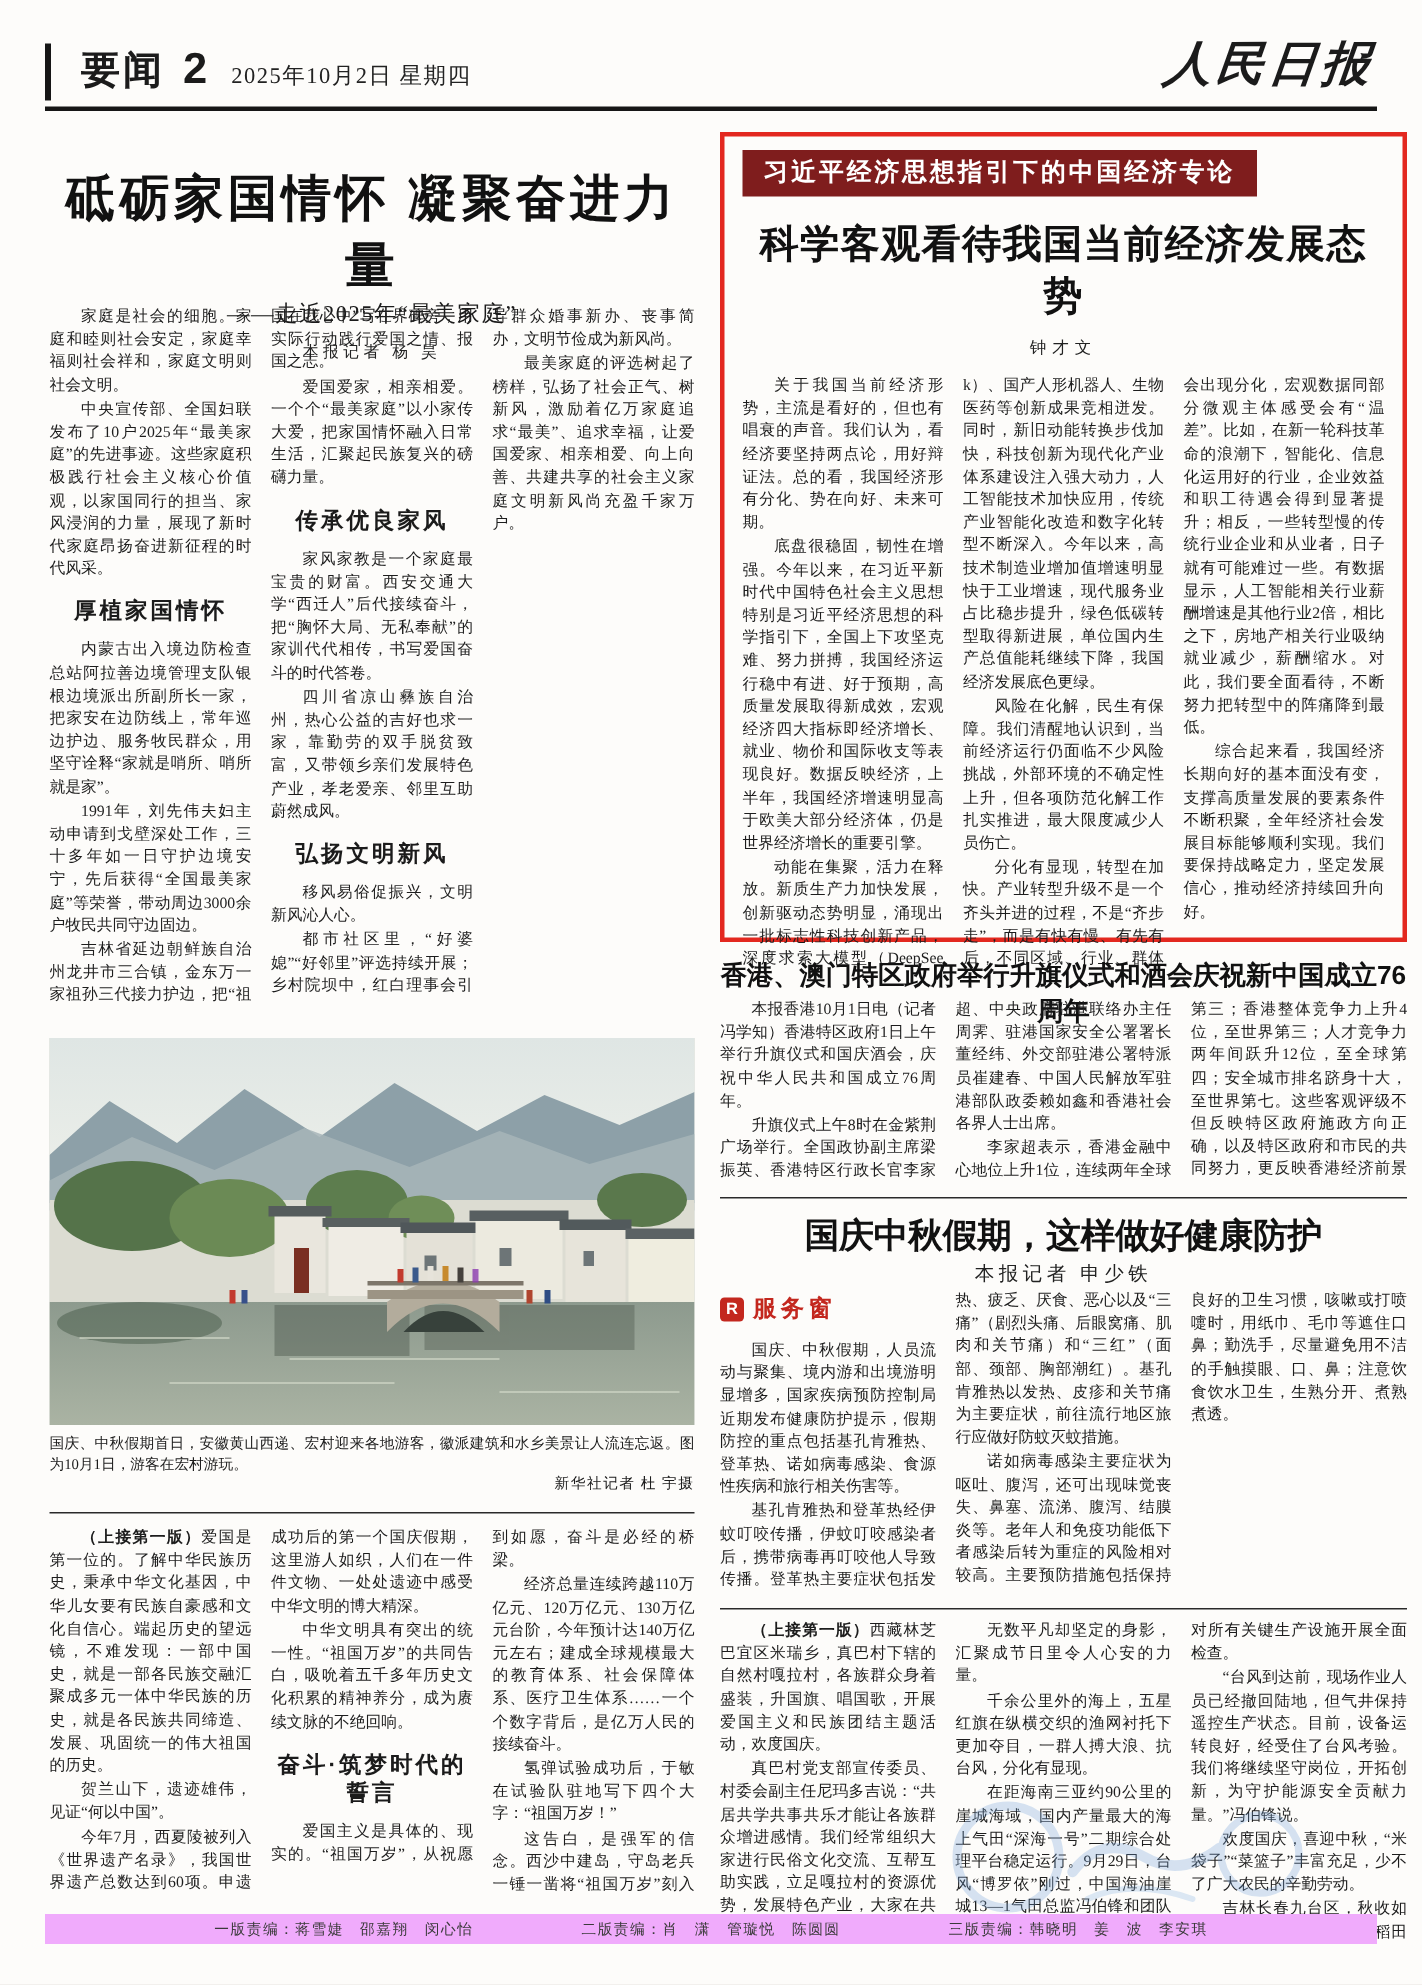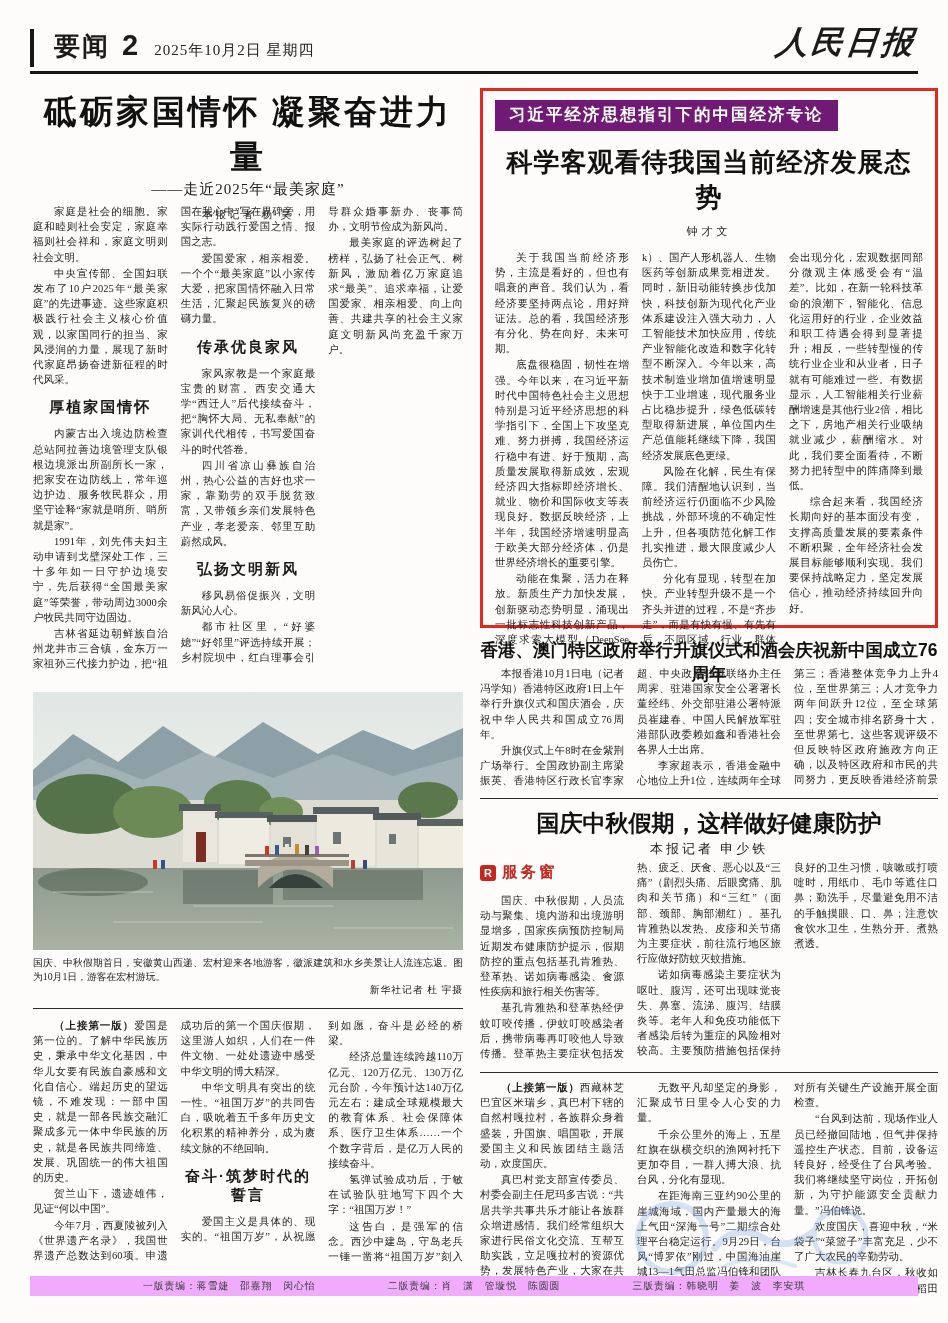--- a/index.html
+++ b/index.html
@@ -23,38 +23,38 @@
   
   .para { font-size:10.5px; line-height:15.2px; text-align:justify; text-indent:2em;
           color:#1d1d1d; margin:0 0 1px 0; word-break:break-all; }
   .jump-tag { font-weight:bold; }
   .colhead { font-family:"Liberation Sans", sans-serif; font-weight:800; font-size:15px;
              text-align:center; margin:11px 0 9px; break-inside:avoid; letter-spacing:2px; }
   .cols3 { column-count:3; column-gap:13px; column-fill:auto; overflow:hidden; }
   .rule { position:absolute; border-top:1.5px solid #2a2a2a; }
   
   .left-region  { position:absolute; left:33px;  top:90px; width:430px; height:1200px; }
-  .fam-head { position:absolute; top:0; width:100%; text-align:center; }
+  .fam-head { position:absolute; top:20px; width:100%; text-align:center; }
   .fam-title { font-family:"Liberation Sans", sans-serif; font-weight:900; font-size:33px;
                letter-spacing:3px; color:#111; }
   .fam-sub { font-size:15px; letter-spacing:1px; }
   .fam-byline { font-size:10.5px; margin-top:9px; letter-spacing:3px; color:#222; }
   .fam-body { position:absolute; top:114px; width:100%; height:480px; }
   .photo-wrap { position:absolute; top:602px; width:430px; height:258px; background:#cfd3cc; }
   .photo-wrap svg { display:block; }
   .caption { position:absolute; top:866px; width:430px; }
   .caption p { font-size:9.8px; line-height:13.5px; text-align:justify; word-break:break-all; }
   .caption .cap-credit { text-align:right; font-size:9.8px; line-height:13.5px; letter-spacing:1px; }
   .rule-left { top:918px; left:0; width:430px; }
   .jump-left { position:absolute; top:928px; width:100%; height:250px; }
   
   .right-region { position:absolute; left:480px; top:86px; width:458px; height:1237px; }
   .eco-box { position:absolute; top:2px; width:458px; height:540px;
              border:3.5px solid #e3281f; padding:9px 12px 8px; background:#fdfcfa; }
-  .eco-kicker { display:inline-block; background:#701a75; color:#fff;
+  .eco-kicker { display:inline-block; background:#7f1d1d; color:#fff;
                 font-family:"Liberation Sans", sans-serif; font-weight:800; font-size:16.5px;
                 letter-spacing:2px; padding:4px 14px 5px; }
   .eco-title { font-family:"Liberation Sans", sans-serif; font-weight:900; font-size:26px;
                letter-spacing:1px; text-align:center; margin-top:14px; color:#111; }
   .eco-byline { text-align:center; font-size:11px; letter-spacing:4px; margin-top:9px; color:#222; }
   .eco-body { margin-top:11px; height:398px; }
   .hk-title { position:absolute; top:552px; width:100%; text-align:center;
               font-family:"Liberation Sans", sans-serif; font-weight:800; font-size:17.5px; color:#111; }
   .hk-body { position:absolute; top:580px; width:100%; height:126px; }
   .rule-r1 { top:712px; left:0; width:458px; }

